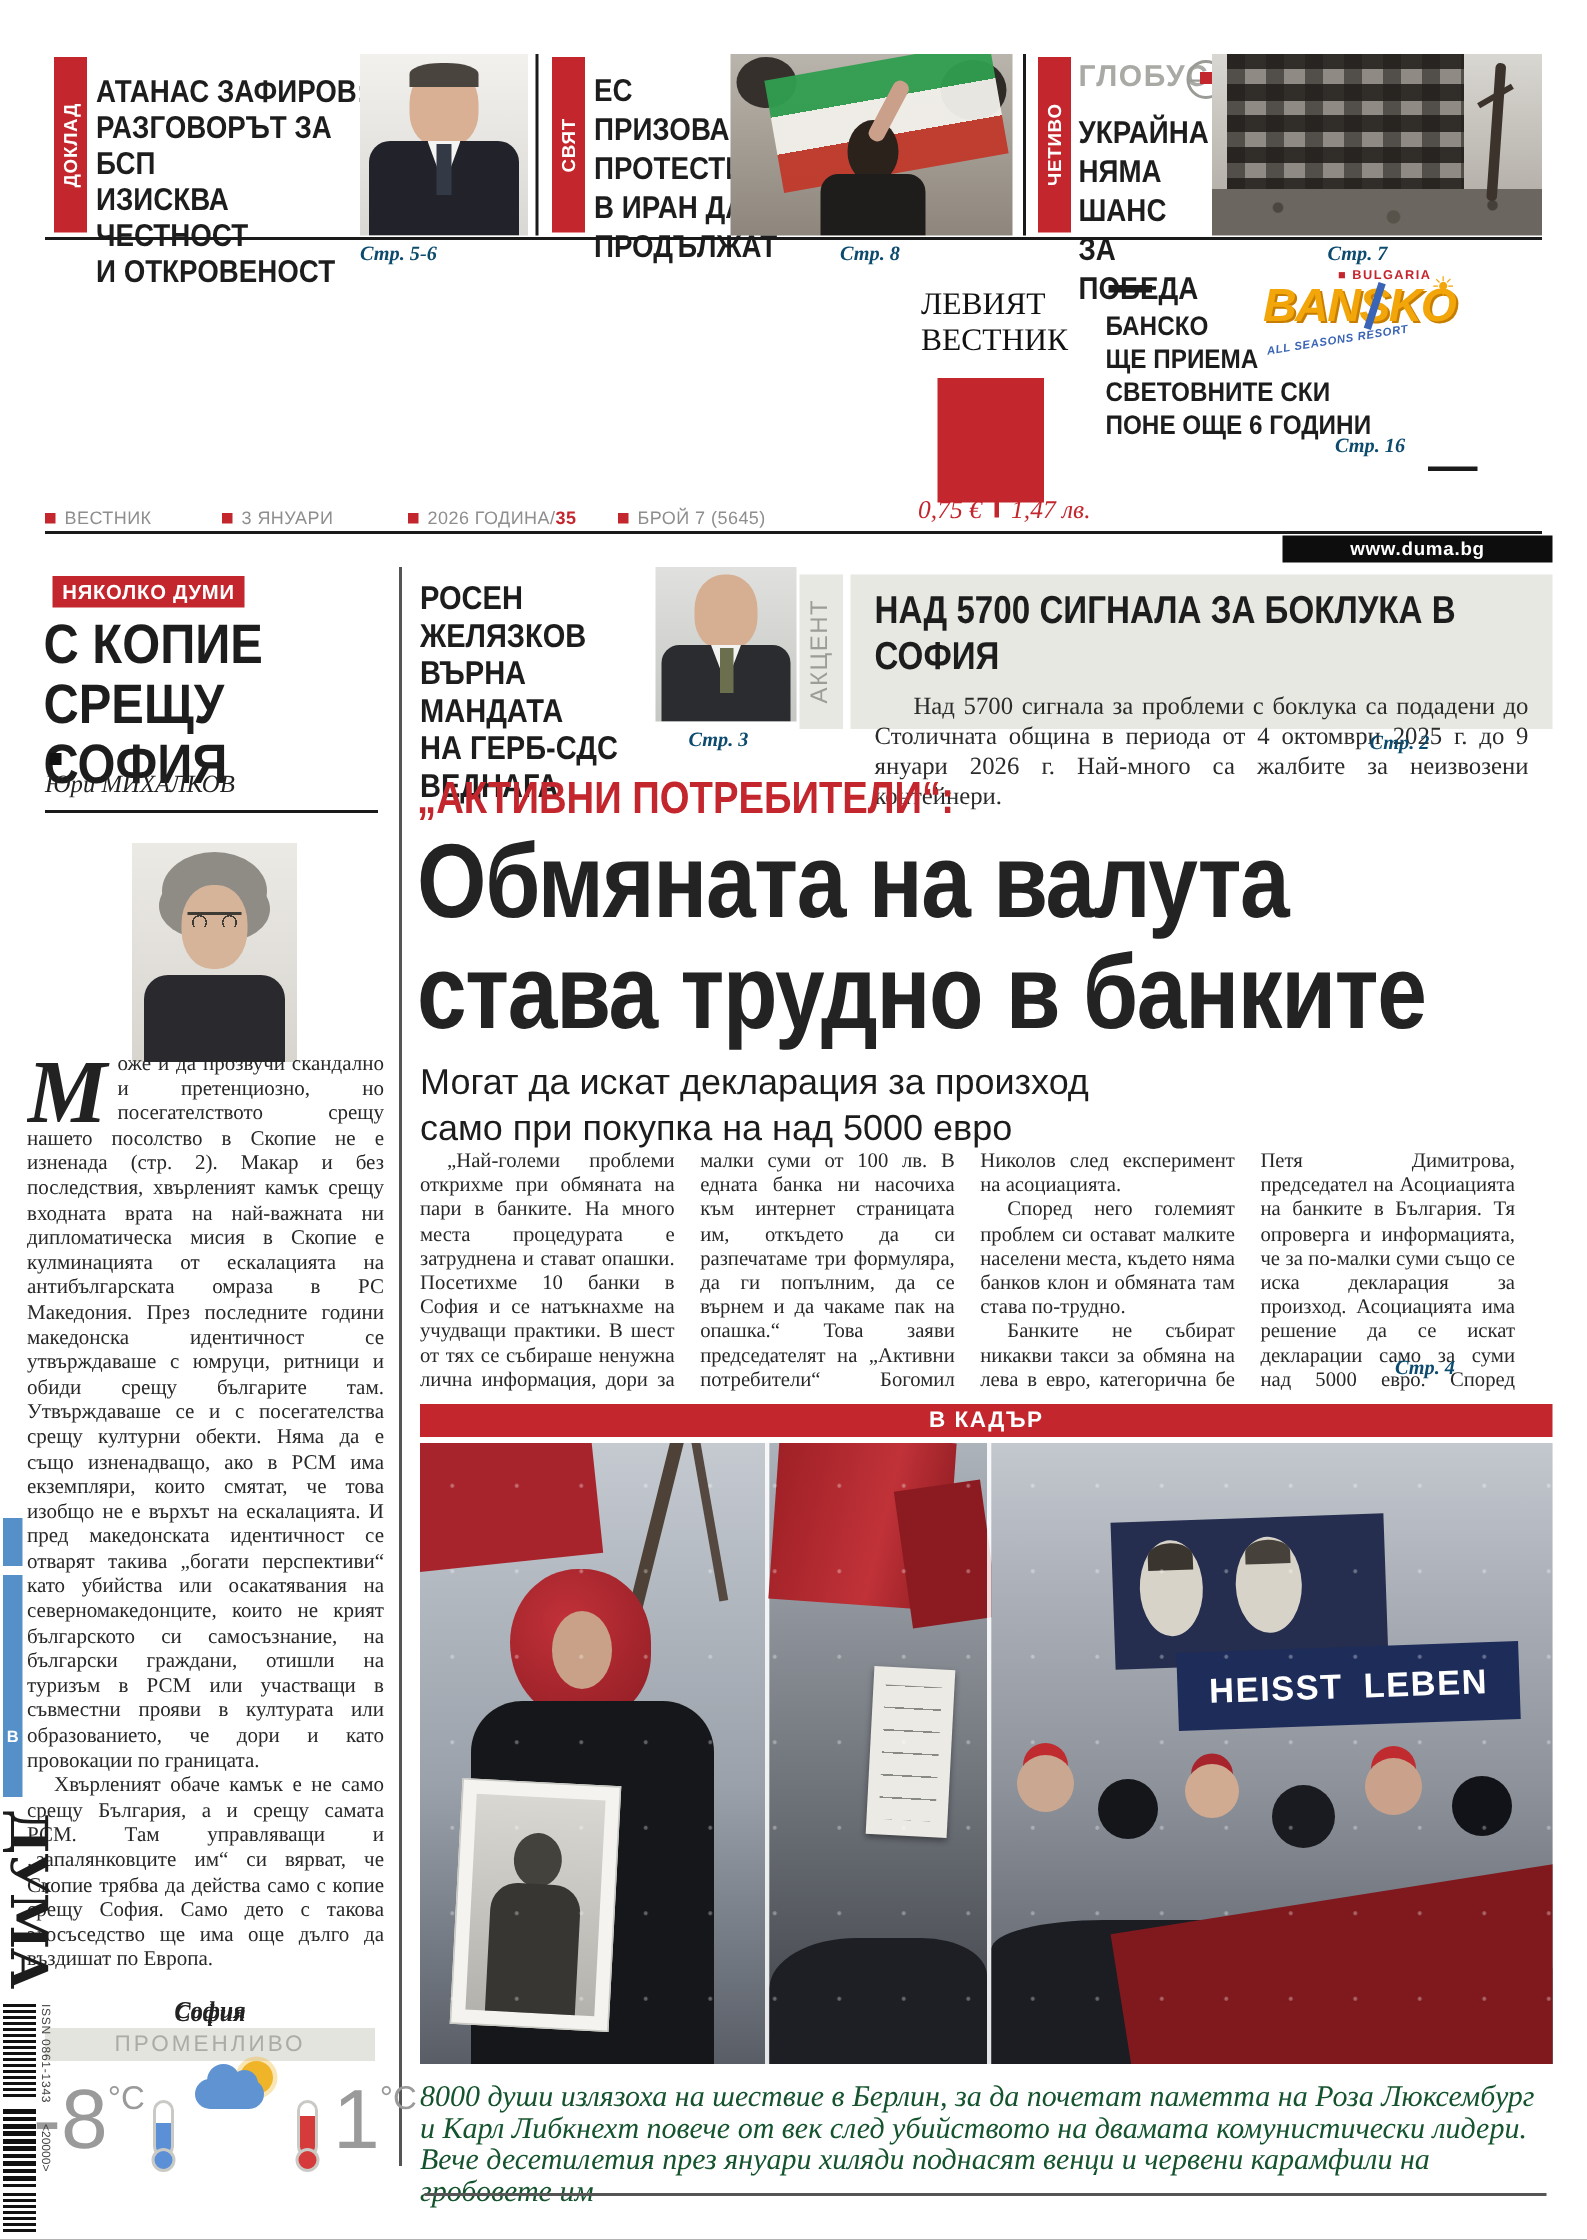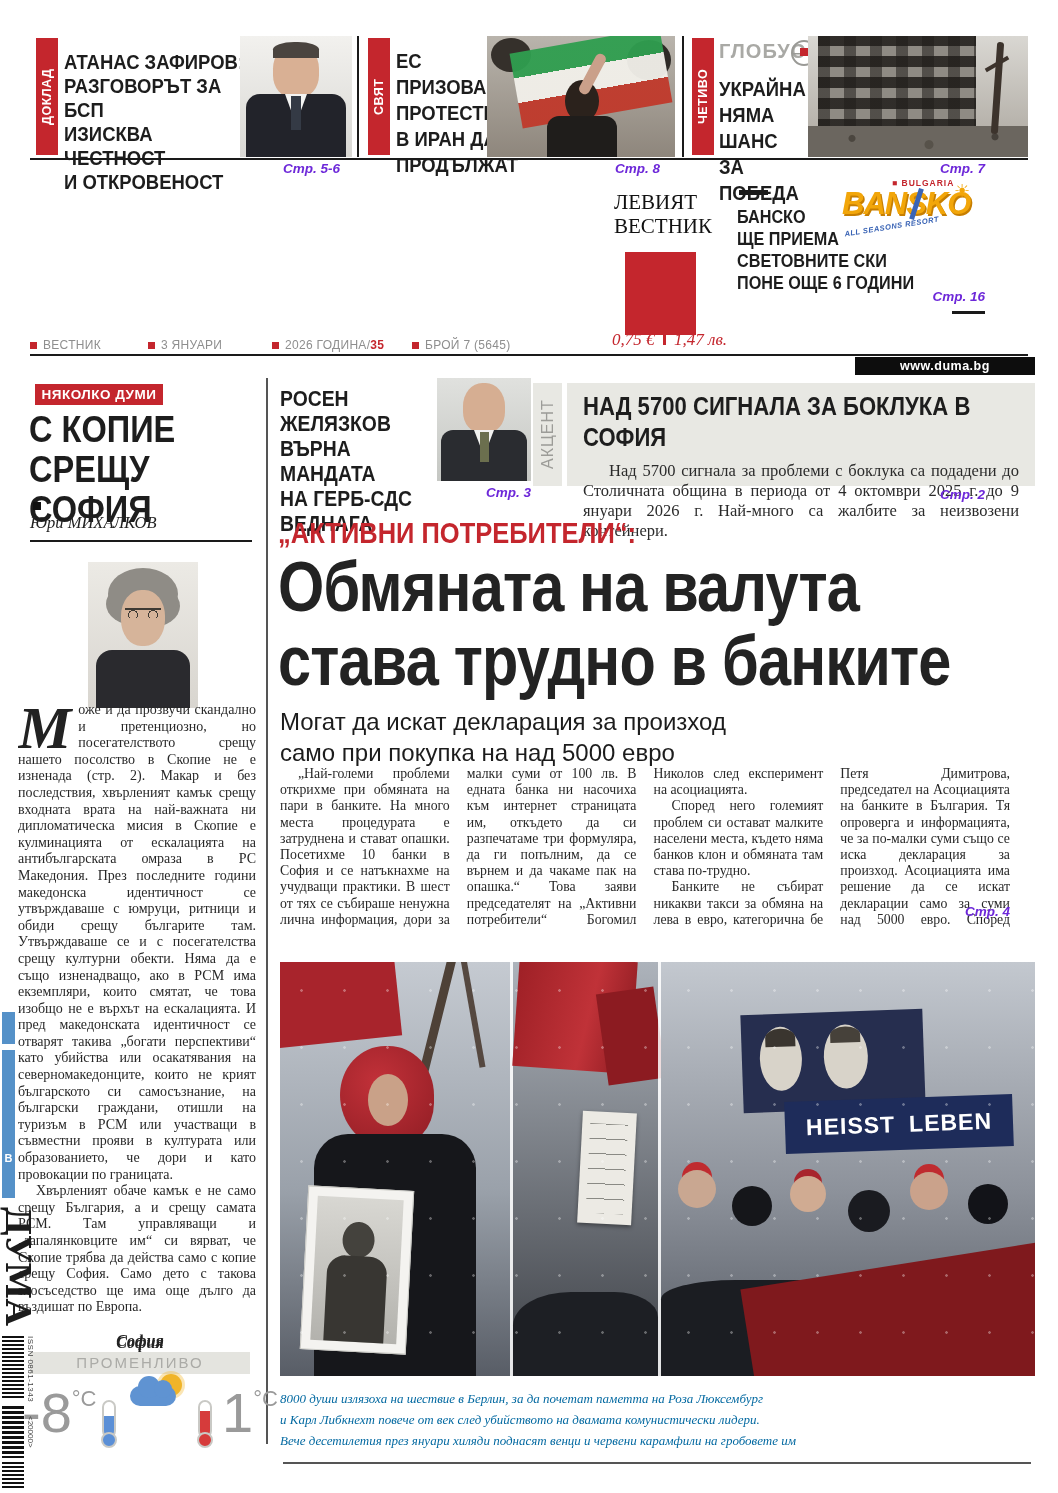--- a/index.html
+++ b/index.html
@@ -6,21 +6,21 @@
   html,body{background:#777}
   .page{position:relative;width:1058px;height:1493px;margin:0 auto;background:#fff;overflow:hidden;
         font-family:"Liberation Sans",sans-serif;color:#1e1e1e}
   .abs{position:absolute}
   .pre{white-space:pre-line}
   .hl{font-family:"Liberation Sans",sans-serif;font-weight:bold;color:#1d1d1d}
   .sx85{transform:scaleX(.85);transform-origin:0 0}
   .sx88{transform:scaleX(.88);transform-origin:0 0}
   .sx9{transform:scaleX(.9);transform-origin:0 0}
   .serif{font-family:"Liberation Serif",serif}
-  .pageref{font-family:Liberation Sans, sans-serif;font-style:italic;font-weight:bold;font-size:13.5px;color:#6d28d9;text-align:right}
+  .pageref{font-family:Liberation Serif, serif;font-style:italic;font-weight:bold;font-size:13.5px;color:#0c4a6e;}
   .vtag{background:#c4262d;color:#fff;font-weight:bold;font-size:12.5px;letter-spacing:.5px;
         writing-mode:vertical-rl;transform:rotate(180deg);display:flex;align-items:center;justify-content:center}
   .redbg{background:#c4262d}
   .rule{background:#1a1a1a}
   .body-serif{font-family:"Liberation Serif",serif;font-size:14px;line-height:16.6px;text-align:justify;color:#282828}
   .body-serif p{text-indent:18px}
   .body-serif p.dropcap{text-indent:0}
   .dropcap::first-letter{float:left;font-family:"Liberation Serif",serif;font-style:italic;font-weight:bold;
         font-size:60px;line-height:46px;padding:3px 7px 0 0;color:#222}
   .photo{position:absolute;overflow:hidden}
@@ -173,20 +173,21 @@
 става трудно в банките</div>
   <div class="abs pre" style="left:280px;top:706px;width:700px;font-size:24px;line-height:31px;color:#1c1c1c">Могат да искат декларация за произход
 само при покупка на над 5000 евро</div>
   <div class="abs body-serif" style="left:280px;top:766px;width:730px;height:166px;overflow:hidden;column-count:4;column-gap:17px;font-size:13.8px;line-height:16.2px">
     <p>„Най-големи проблеми открихме при обмяната на пари в банките. На много места процедурата е затруднена и стават опашки. Посетихме 10 банки в София и се натъкнахме на учудващи практики. В шест от тях се събираше ненужна лична информация, дори за малки суми от 100 лв. В едната банка ни насочиха към интернет страницата им, откъдето да си разпечатаме три формуляра, да ги попълним, да се върнем и да чакаме пак на опашка.“ Това заяви председателят на „Активни потребители“ Богомил Николов след експеримент на асоциацията.</p>
     <p>Според него големият проблем си остават малките населени места, където няма банков клон и обмяната там става по-трудно.</p>
     <p>Банките не събират никакви такси за обмяна на лева в евро, категорична бе Петя Димитрова, председател на Асоциацията на банките в България. Тя опроверга и информацията, че за по-малки суми също се иска декларация за произход. Асоциацията има решение да се искат декларации само за суми над 5000 евро. Според Димитрова няма ограничение за размера на сумите, които се обменят, но за над 30 хил. лв. се изисква предварителна заявка от 3 работни дни.</p>
   </div>
   <div class="abs pageref" style="left:930px;top:904px;width:80px">Стр. 4</div>
 
+  <div class="abs redbg" style="left:280px;top:936px;width:755px;height:22px;color:#fff;font-weight:bold;font-size:15px;letter-spacing:1px;text-align:center;line-height:22px"><span>В КАДЪР</span></div>
 
   <div class="photo" style="left:280px;top:962px;width:755px;height:414px;background:linear-gradient(180deg,#ccd1d7,#a7adb6 45%,#6d737c 78%,#42464d)">
 
     <div class="abs" style="left:0;top:0;width:232px;height:414px;background:linear-gradient(180deg,#c5cad1,#9aa1aa 55%,#585d66)"></div>
     <div class="abs" style="left:-8px;top:-6px;width:126px;height:86px;background:#a8242c;transform:rotate(-6deg)"></div>
     <div class="abs" style="left:150px;top:-8px;width:9px;height:150px;background:#4e4137;transform:rotate(14deg);border-radius:4px"></div>
     <div class="abs" style="left:190px;top:-4px;width:6px;height:110px;background:#554840;transform:rotate(-10deg)"></div>
     <div class="abs" style="left:60px;top:84px;width:94px;height:102px;background:radial-gradient(circle at 40% 35%,#c23139,#8e1c23);border-radius:50% 50% 46% 54%"></div>
     <div class="abs" style="left:88px;top:112px;width:40px;height:52px;background:#c9a188;border-radius:50%"></div>
     <div class="abs" style="left:34px;top:172px;width:162px;height:242px;background:#16171b;border-radius:34px 34px 0 0"></div>
@@ -224,21 +225,21 @@
     <div class="hd" style="left:510px;top:214px;width:36px;height:36px;background:#d0ab92;box-shadow:0 -11px 0 -4px #a8242c"></div>
     <div class="hd" style="left:568px;top:228px;width:42px;height:42px;background:#1a1b20"></div>
     <div class="hd" style="left:630px;top:210px;width:38px;height:38px;background:#caa28b;box-shadow:0 -12px 0 -4px #bf2b2f"></div>
     <div class="hd" style="left:688px;top:222px;width:40px;height:40px;background:#121318"></div>
     <div class="abs" style="left:381px;top:318px;width:374px;height:96px;background:#1b1d22;border-radius:20% 35% 0 0"></div>
     <div class="abs" style="left:470px;top:300px;width:340px;height:150px;background:#7f191d;transform:rotate(-9deg)"></div>
 
     <div class="abs" style="left:0;top:0;width:755px;height:414px;background-image:radial-gradient(circle,rgba(255,255,255,.55) 1px,transparent 1.6px);background-size:43px 57px;opacity:.6"></div>
   </div>
 
-  <div class="abs serif pre" style="left:280px;top:1388px;width:745px;font-style:italic;font-size:13px;line-height:21px;color:#0369a1">8000 души излязоха на шествие в Берлин, за да почетат паметта на Роза Люксембург
+  <div class="abs serif pre" style="left:280px;top:1388px;width:745px;font-style:italic;font-size:20px;line-height:21px;color:#14532d">8000 души излязоха на шествие в Берлин, за да почетат паметта на Роза Люксембург
 и Карл Либкнехт повече от век след убийството на двамата комунистически лидери.
 Вече десетилетия през януари хиляди поднасят венци и червени карамфили на гробовете им</div>
   <div class="abs" style="left:283px;top:1462px;width:748px;height:2px;background:#555"></div>
 
   <div class="abs serif" style="left:30px;top:1332px;width:220px;text-align:center;font-style:italic;font-weight:bold;font-size:16px;color:#222">София</div>
   <div class="abs" style="left:30px;top:1352px;width:220px;height:22px;background:#e4e4df;color:#ababa7;font-size:15px;letter-spacing:2px;text-align:center;line-height:22px"><span>ПРОМЕНЛИВО</span></div>
   <div class="abs" style="left:22px;top:1385px;color:#9a9a9a">
     <span style="font-size:56px;line-height:56px">-8</span><span style="font-size:22px;vertical-align:26px">°C</span>
   </div>
   <div class="abs" style="left:102px;top:1400px;width:14px;height:38px;border:2px solid #c9c9c5;border-radius:7px;background:linear-gradient(#fff 40%,#5b8fd6 40%)">

